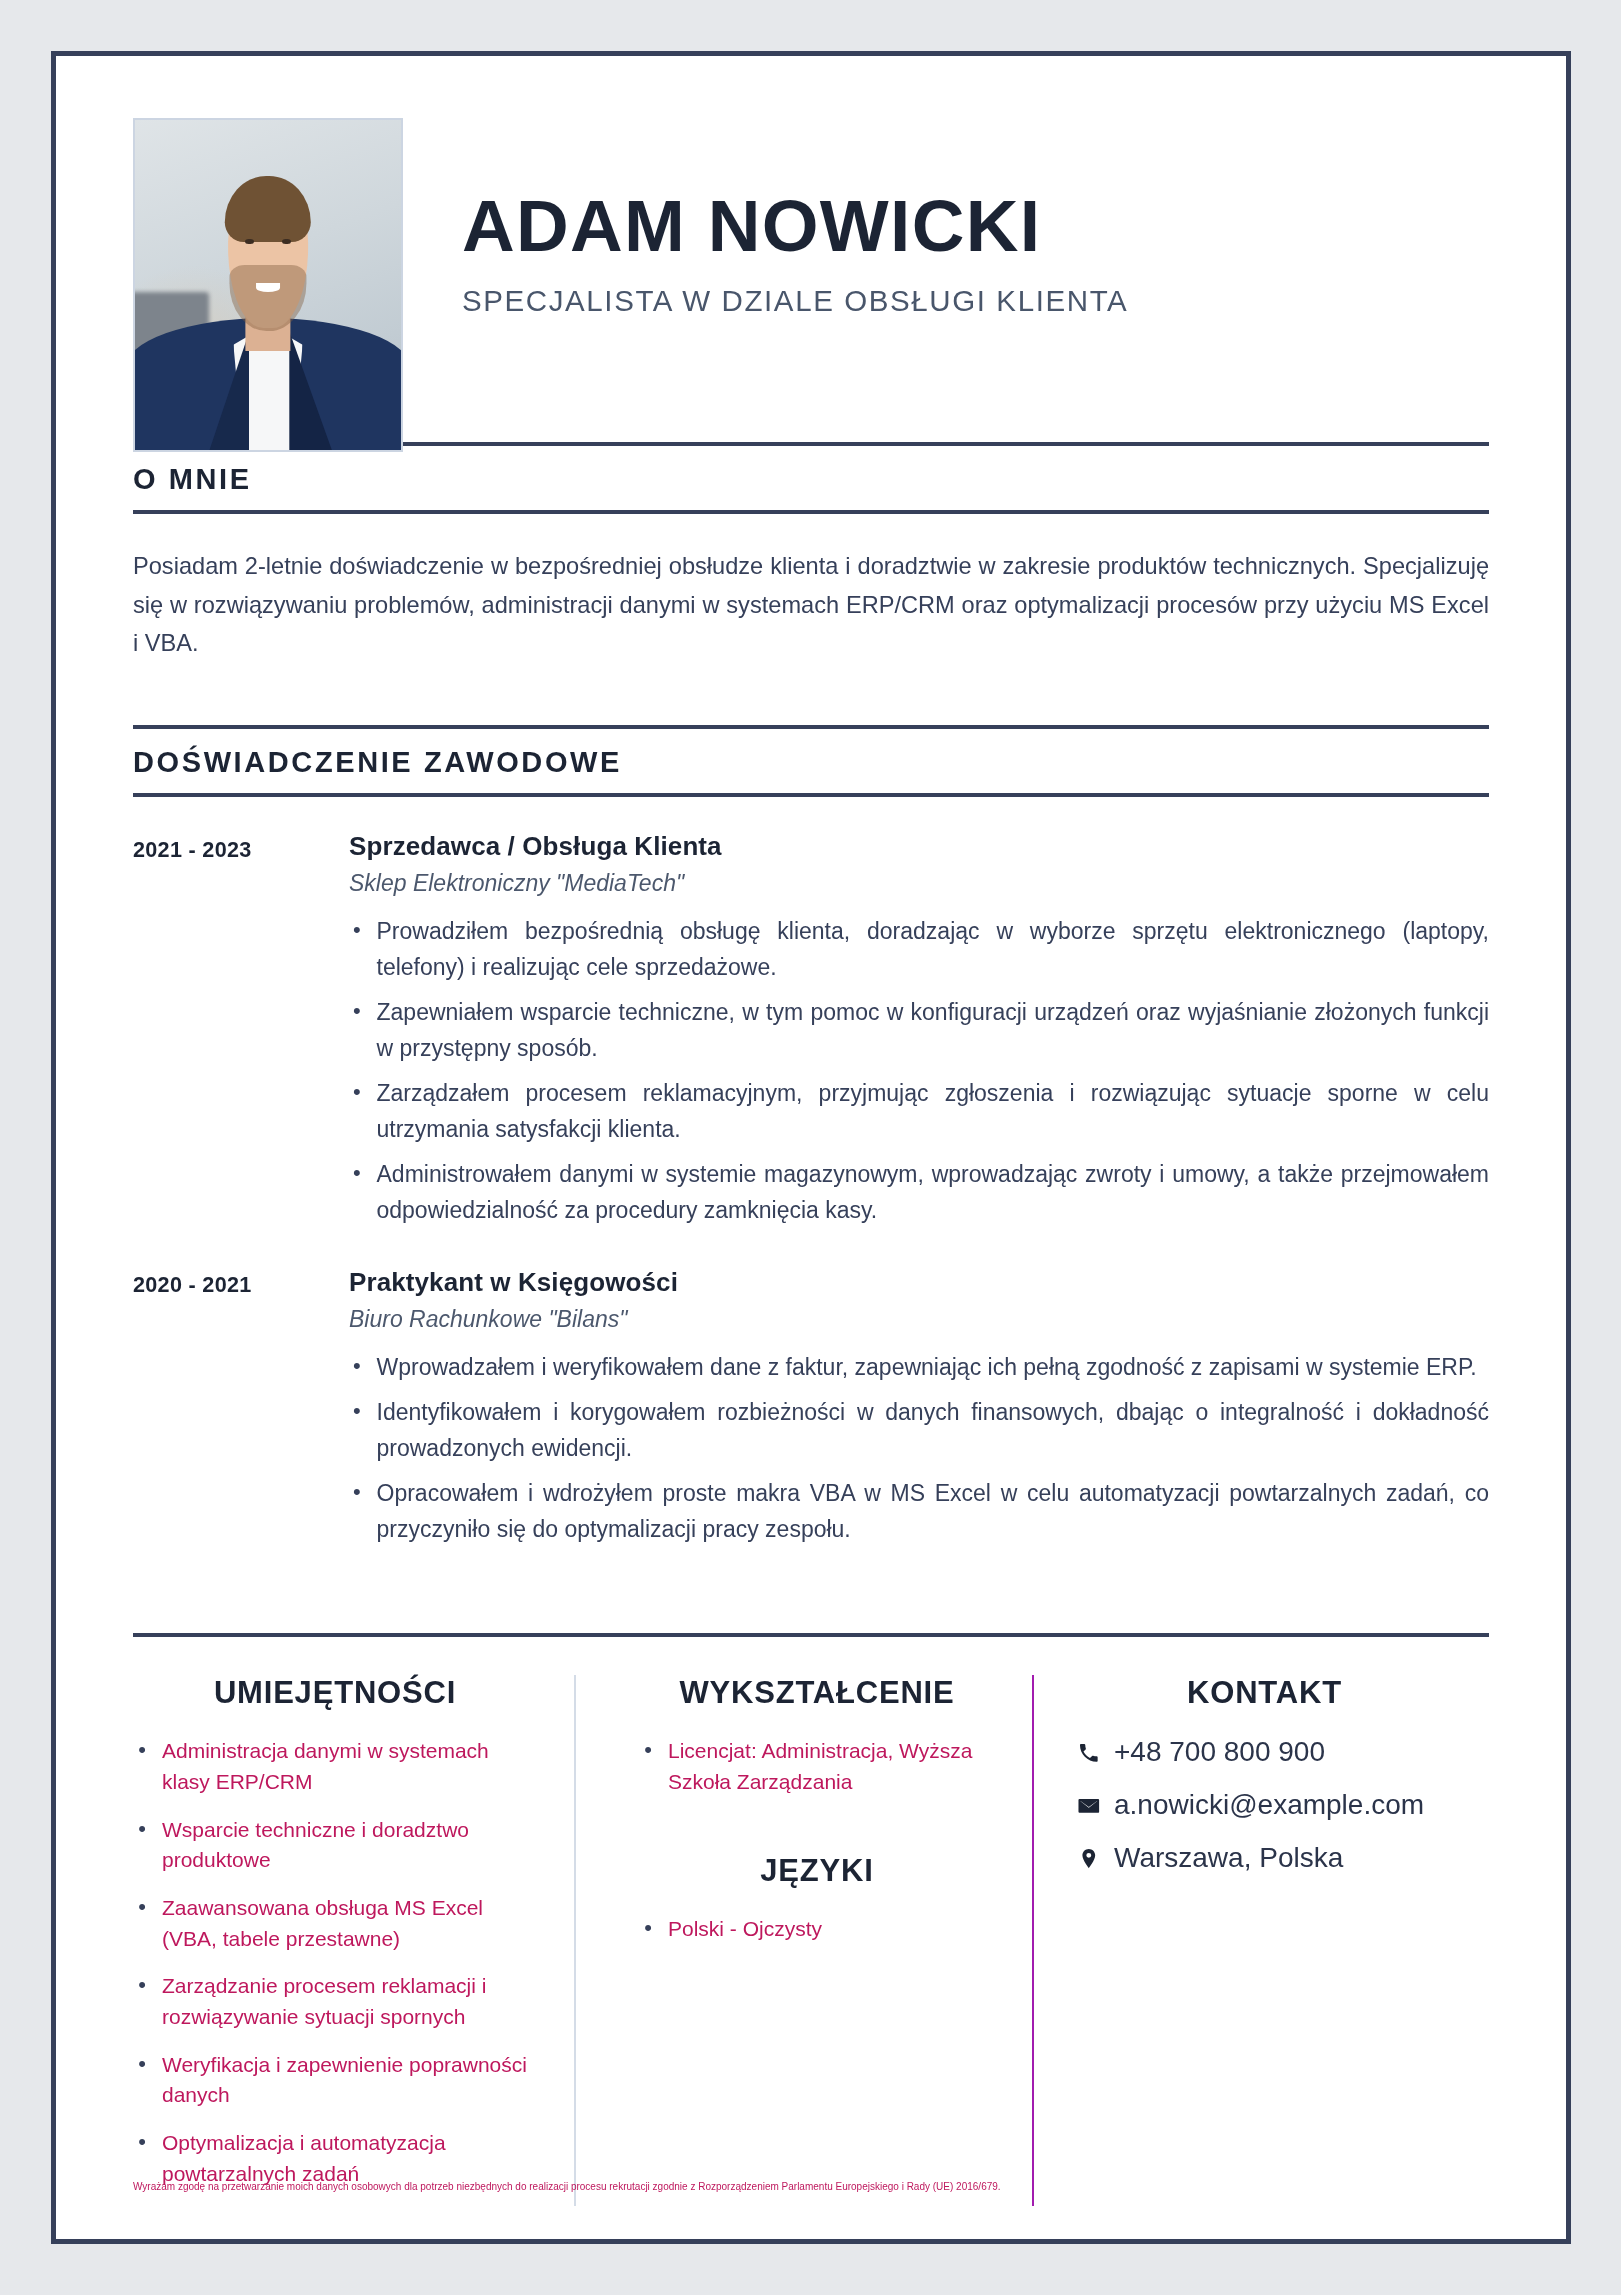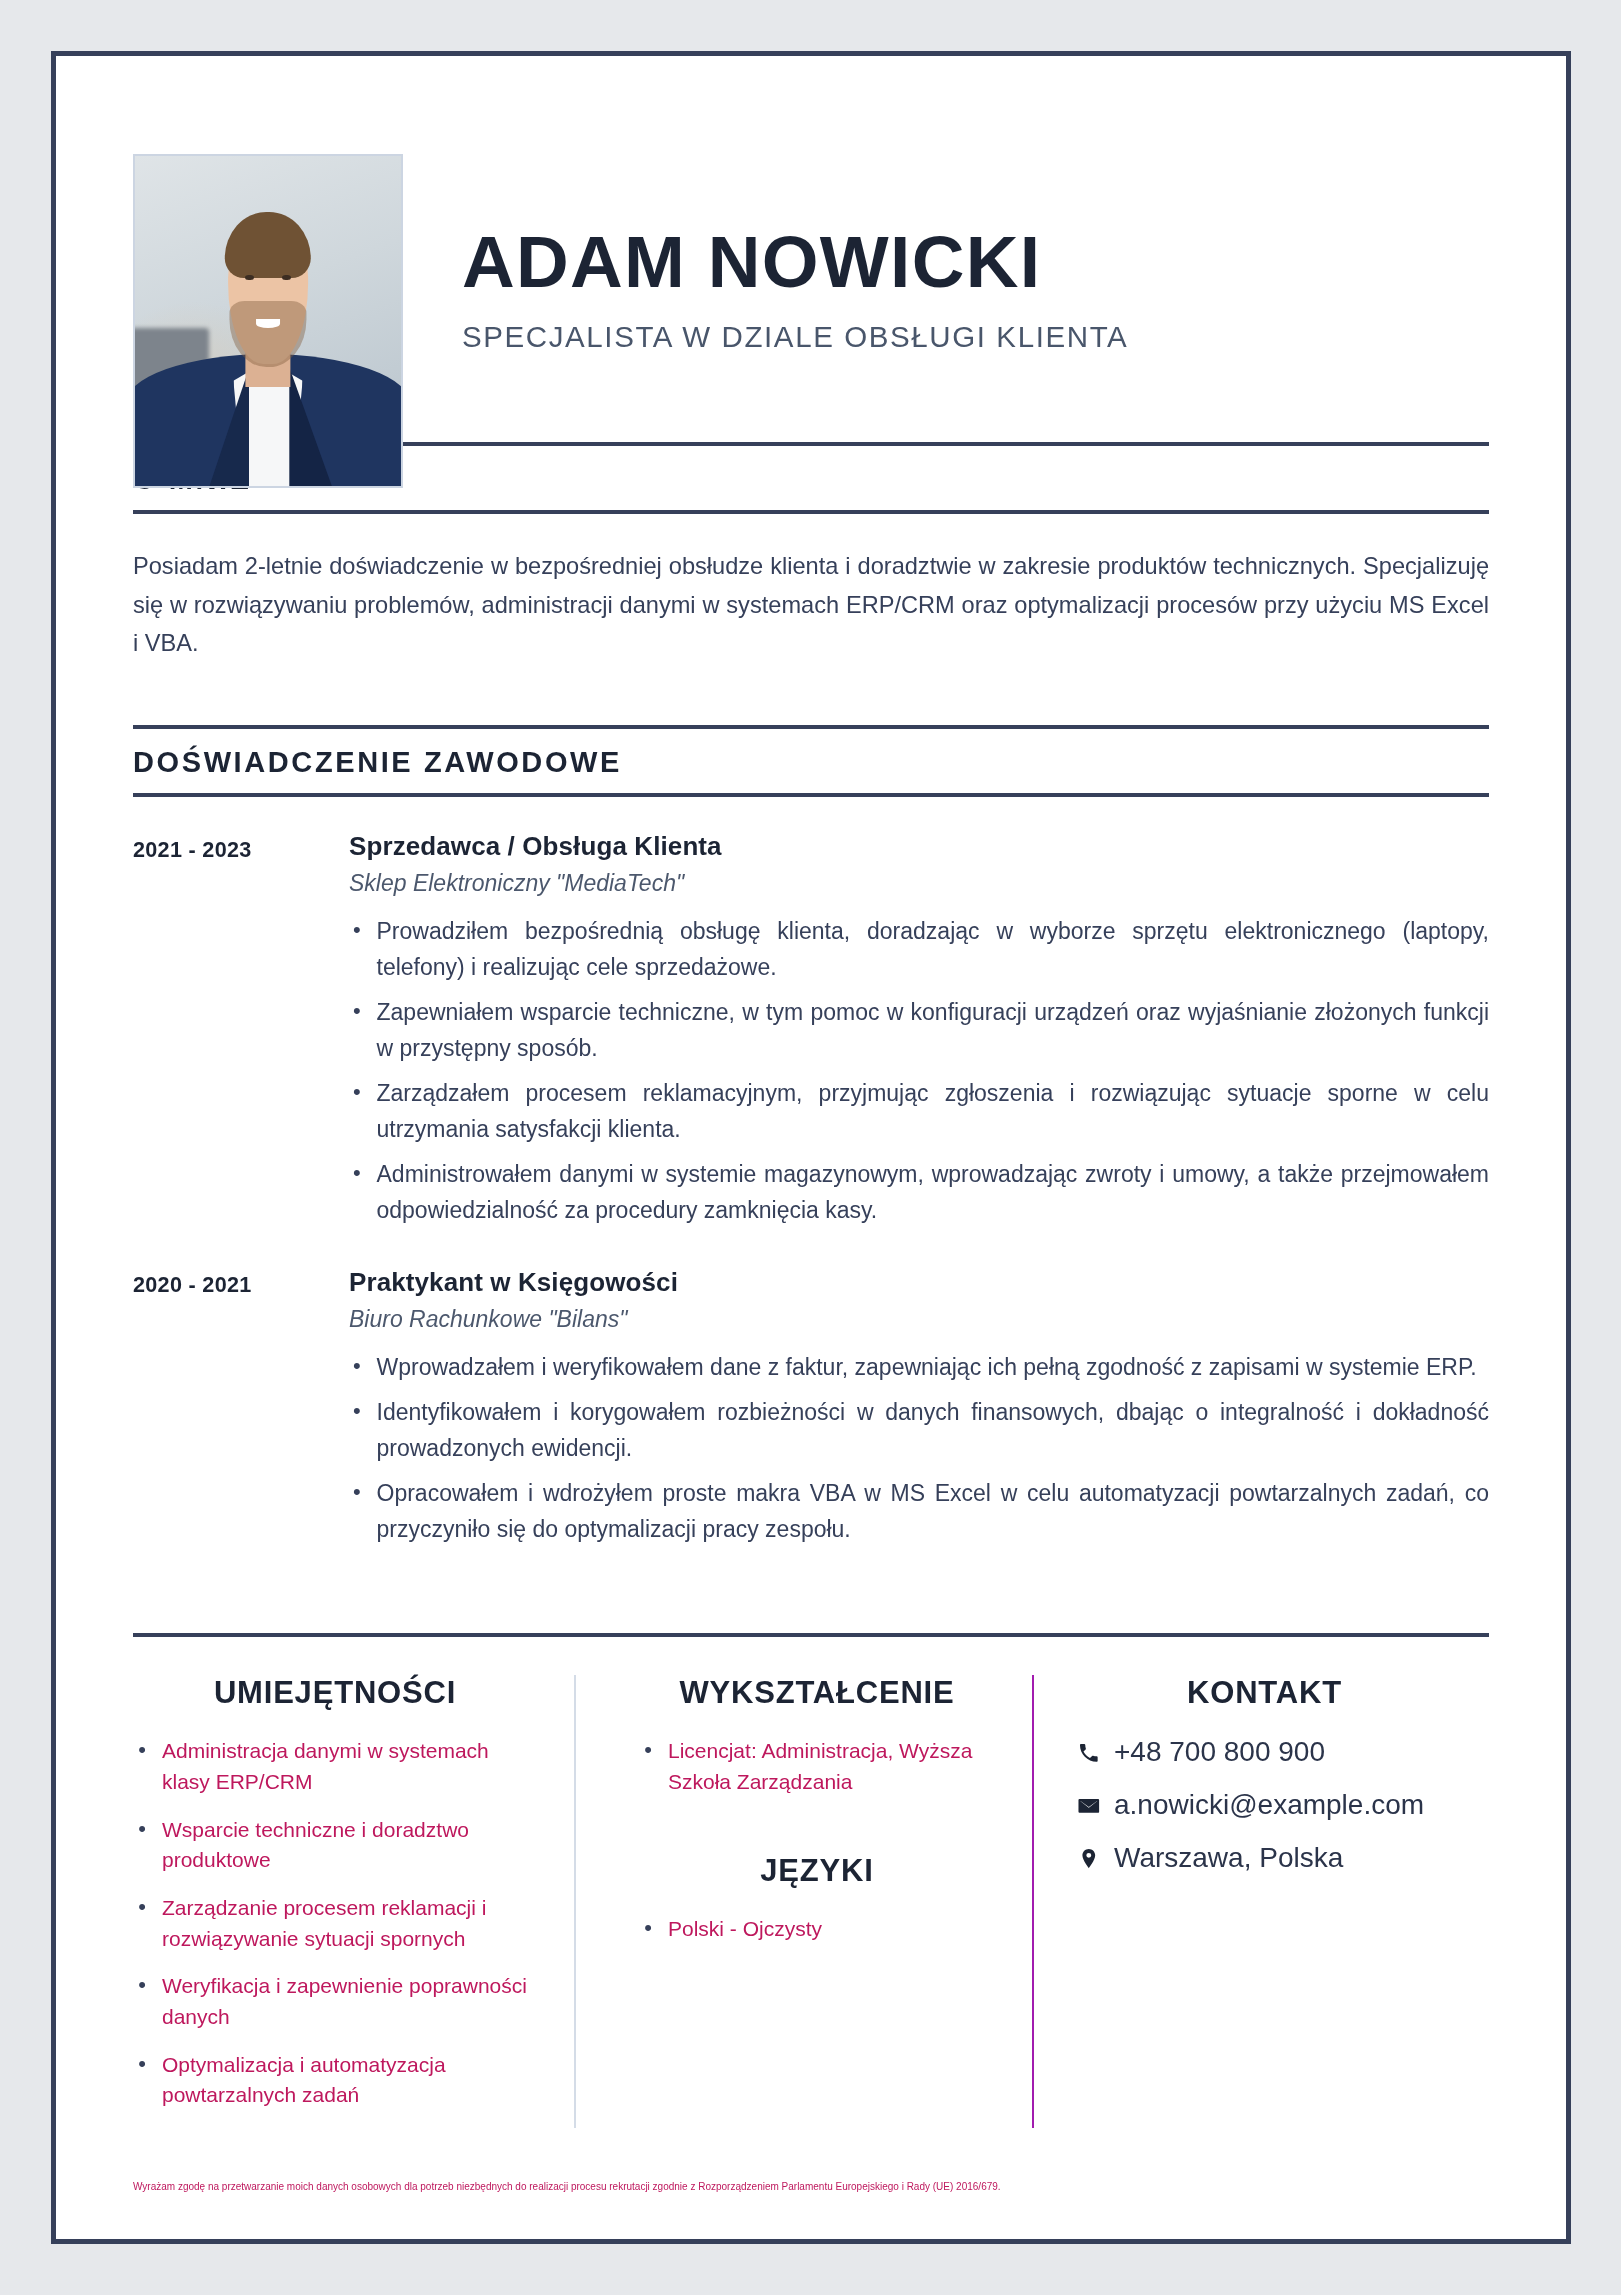--- a/index.html
+++ b/index.html
@@ -32,21 +32,21 @@
     position: relative;
     width: 100%;
     height: 100%;
     padding: 0 77px;
   }
 
   
   .header {
     display: flex;
     align-items: flex-start;
-    padding-top: 98px;
+    padding-top: 62px;
     height: 386px;
   }
 
   .photo-frame {
     width: 270px;
     flex: 0 0 270px;
     display: flex;
     justify-content: flex-start;
   }
 
@@ -384,20 +384,21 @@
 
     <div class="bottom-rule"></div>
 
     <div class="cols">
 
       <div class="col col-skills">
         <h3>UMIEJĘTNOŚCI</h3>
         <ul>
           <li>Administracja danymi w systemach klasy ERP/CRM</li>
           <li>Wsparcie techniczne i doradztwo produktowe</li>
+          <li>Zaawansowana obsługa MS Excel (VBA, tabele przestawne)</li>
           <li>Zarządzanie procesem reklamacji i rozwiązywanie sytuacji spornych</li>
           <li>Weryfikacja i zapewnienie poprawności danych</li>
           <li>Optymalizacja i automatyzacja powtarzalnych zadań</li>
         </ul>
       </div>
 
       <div class="col col-edu">
         <h3>WYKSZTAŁCENIE</h3>
         <ul>
           <li>Licencjat: Administracja, Wyższa Szkoła Zarządzania</li>

